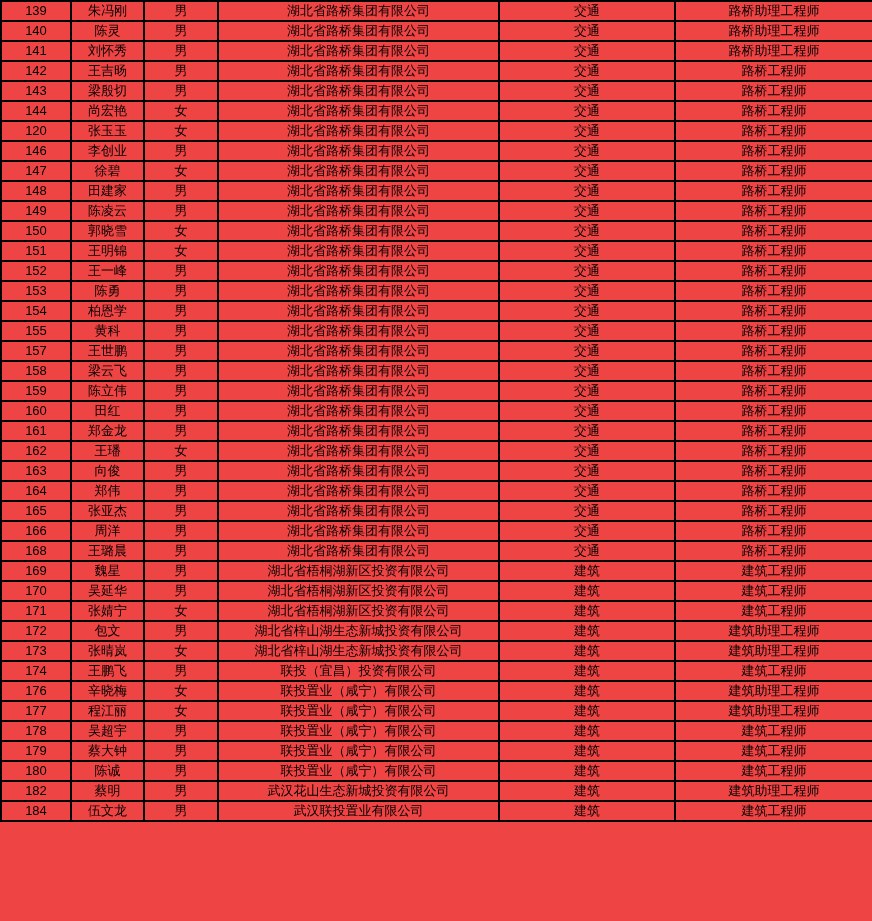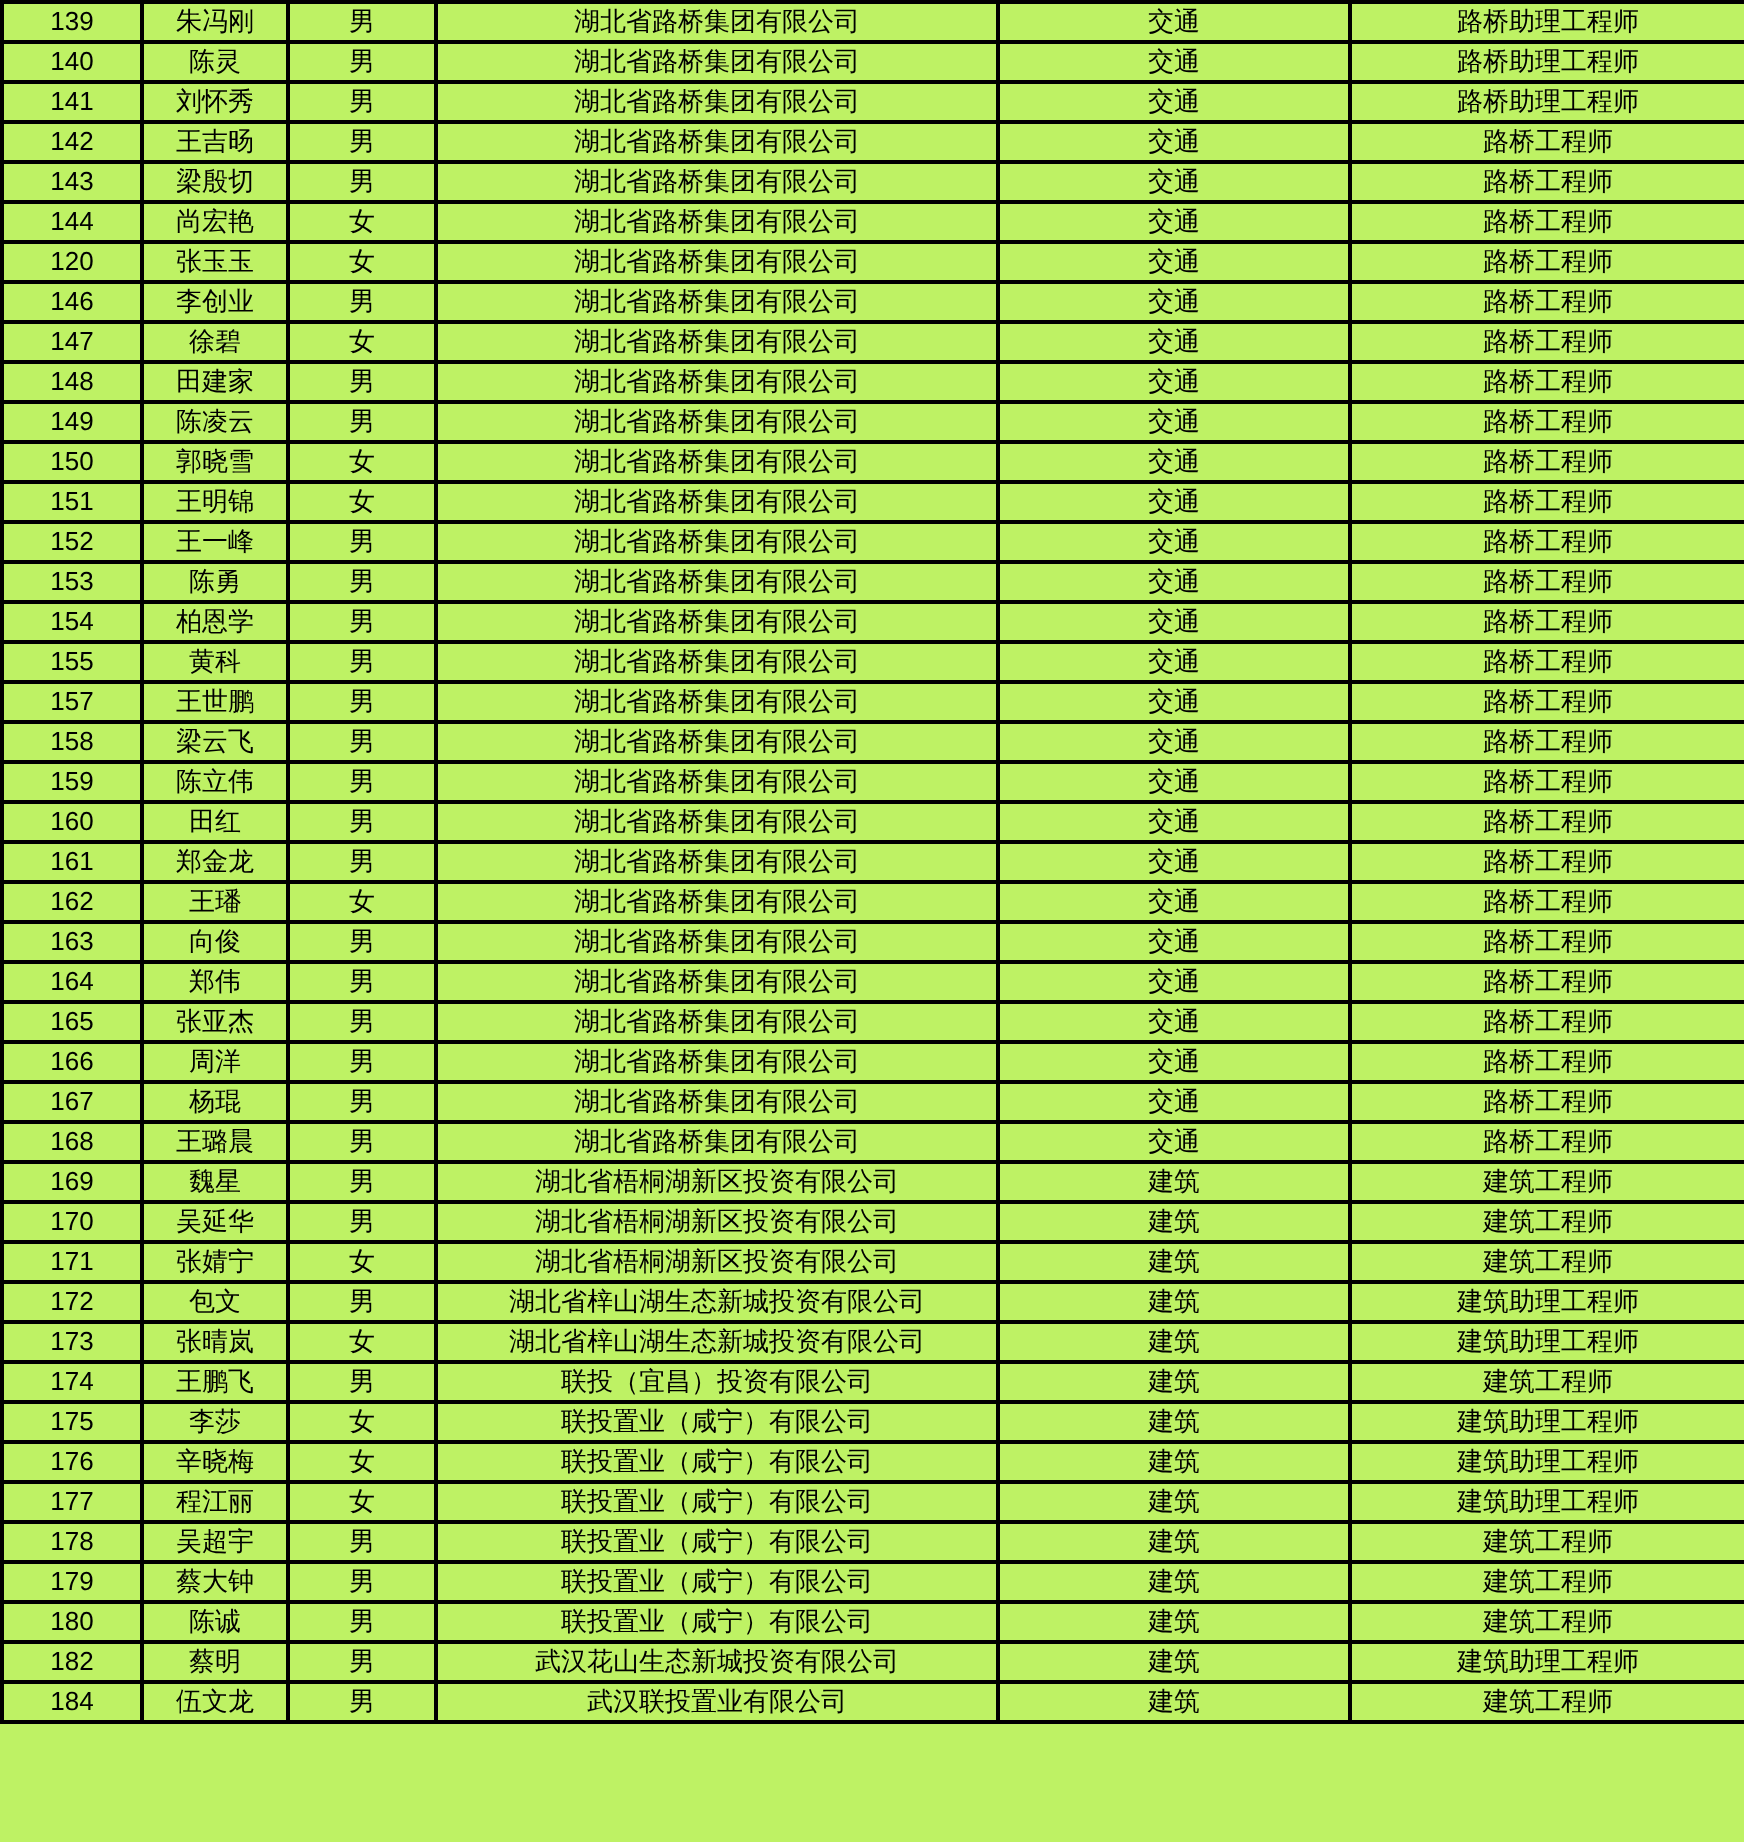--- a/index.html
+++ b/index.html
@@ -3,21 +3,21 @@
 <meta charset="utf-8">
 <style>
   * { margin: 0; padding: 0; box-sizing: border-box; }
   html, body {
     background: #ffffff;
     font-family: "Liberation Sans", "DejaVu Sans", sans-serif;
   }
   .page {
     width: 872px;
     height: 921px;
-    background: #bef264;
+    background: #ef4444;
     overflow: hidden;
   }
   table.roster {
     border-collapse: collapse;
     table-layout: fixed;
     width: 872px;
   }
   table.roster td {
     border: 2px solid #000000;
     height: 20px;
@@ -256,28 +256,20 @@
   </tr>
         <tr>
     <td class="col-no">166</td>
     <td class="col-name">周洋</td>
     <td class="col-gender">男</td>
     <td class="col-company">湖北省路桥集团有限公司</td>
     <td class="col-category">交通</td>
     <td class="col-title">路桥工程师</td>
   </tr>
         <tr>
-    <td class="col-no">167</td>
-    <td class="col-name">杨琨</td>
-    <td class="col-gender">男</td>
-    <td class="col-company">湖北省路桥集团有限公司</td>
-    <td class="col-category">交通</td>
-    <td class="col-title">路桥工程师</td>
-  </tr>
-        <tr>
     <td class="col-no">168</td>
     <td class="col-name">王璐晨</td>
     <td class="col-gender">男</td>
     <td class="col-company">湖北省路桥集团有限公司</td>
     <td class="col-category">交通</td>
     <td class="col-title">路桥工程师</td>
   </tr>
         <tr>
     <td class="col-no">169</td>
     <td class="col-name">魏星</td>
@@ -318,28 +310,20 @@
     <td class="col-category">建筑</td>
     <td class="col-title">建筑助理工程师</td>
   </tr>
         <tr>
     <td class="col-no">174</td>
     <td class="col-name">王鹏飞</td>
     <td class="col-gender">男</td>
     <td class="col-company">联投（宜昌）投资有限公司</td>
     <td class="col-category">建筑</td>
     <td class="col-title">建筑工程师</td>
-  </tr>
-        <tr>
-    <td class="col-no">175</td>
-    <td class="col-name">李莎</td>
-    <td class="col-gender">女</td>
-    <td class="col-company">联投置业（咸宁）有限公司</td>
-    <td class="col-category">建筑</td>
-    <td class="col-title">建筑助理工程师</td>
   </tr>
         <tr>
     <td class="col-no">176</td>
     <td class="col-name">辛晓梅</td>
     <td class="col-gender">女</td>
     <td class="col-company">联投置业（咸宁）有限公司</td>
     <td class="col-category">建筑</td>
     <td class="col-title">建筑助理工程师</td>
   </tr>
         <tr>

